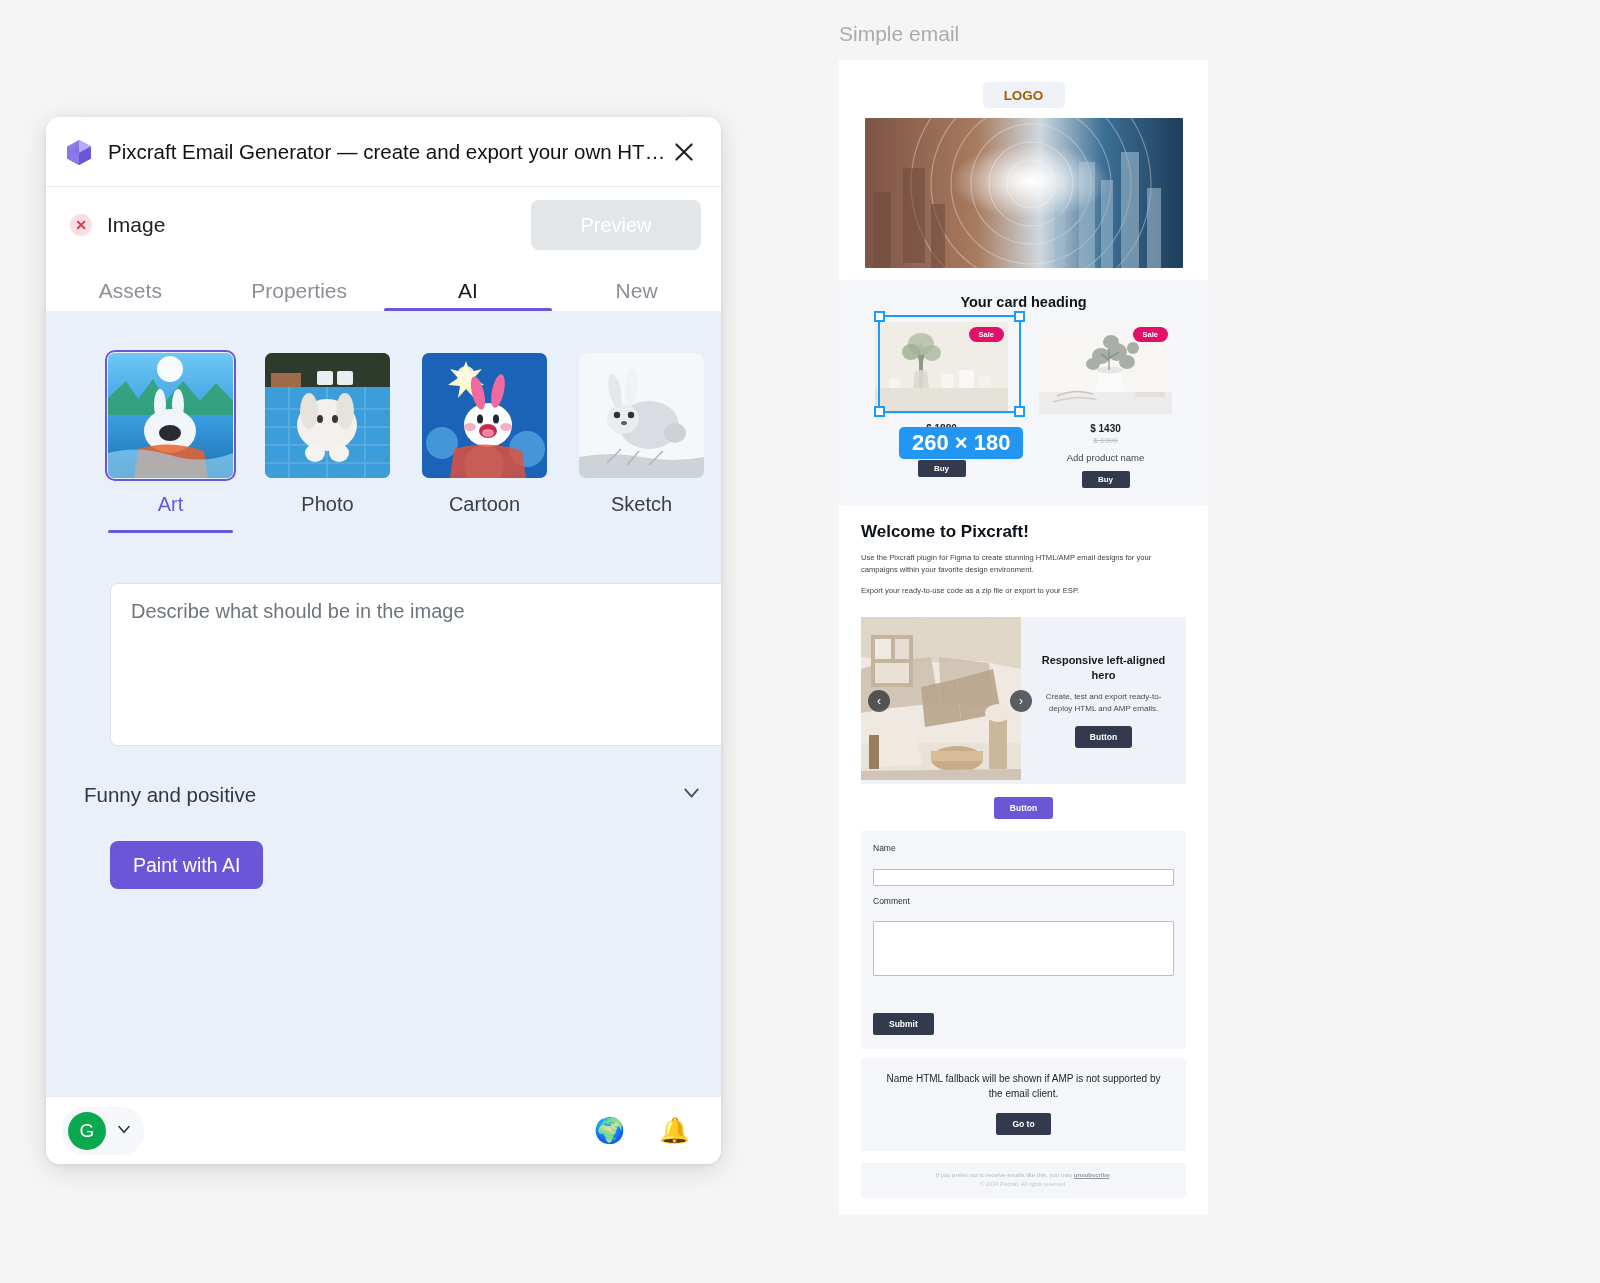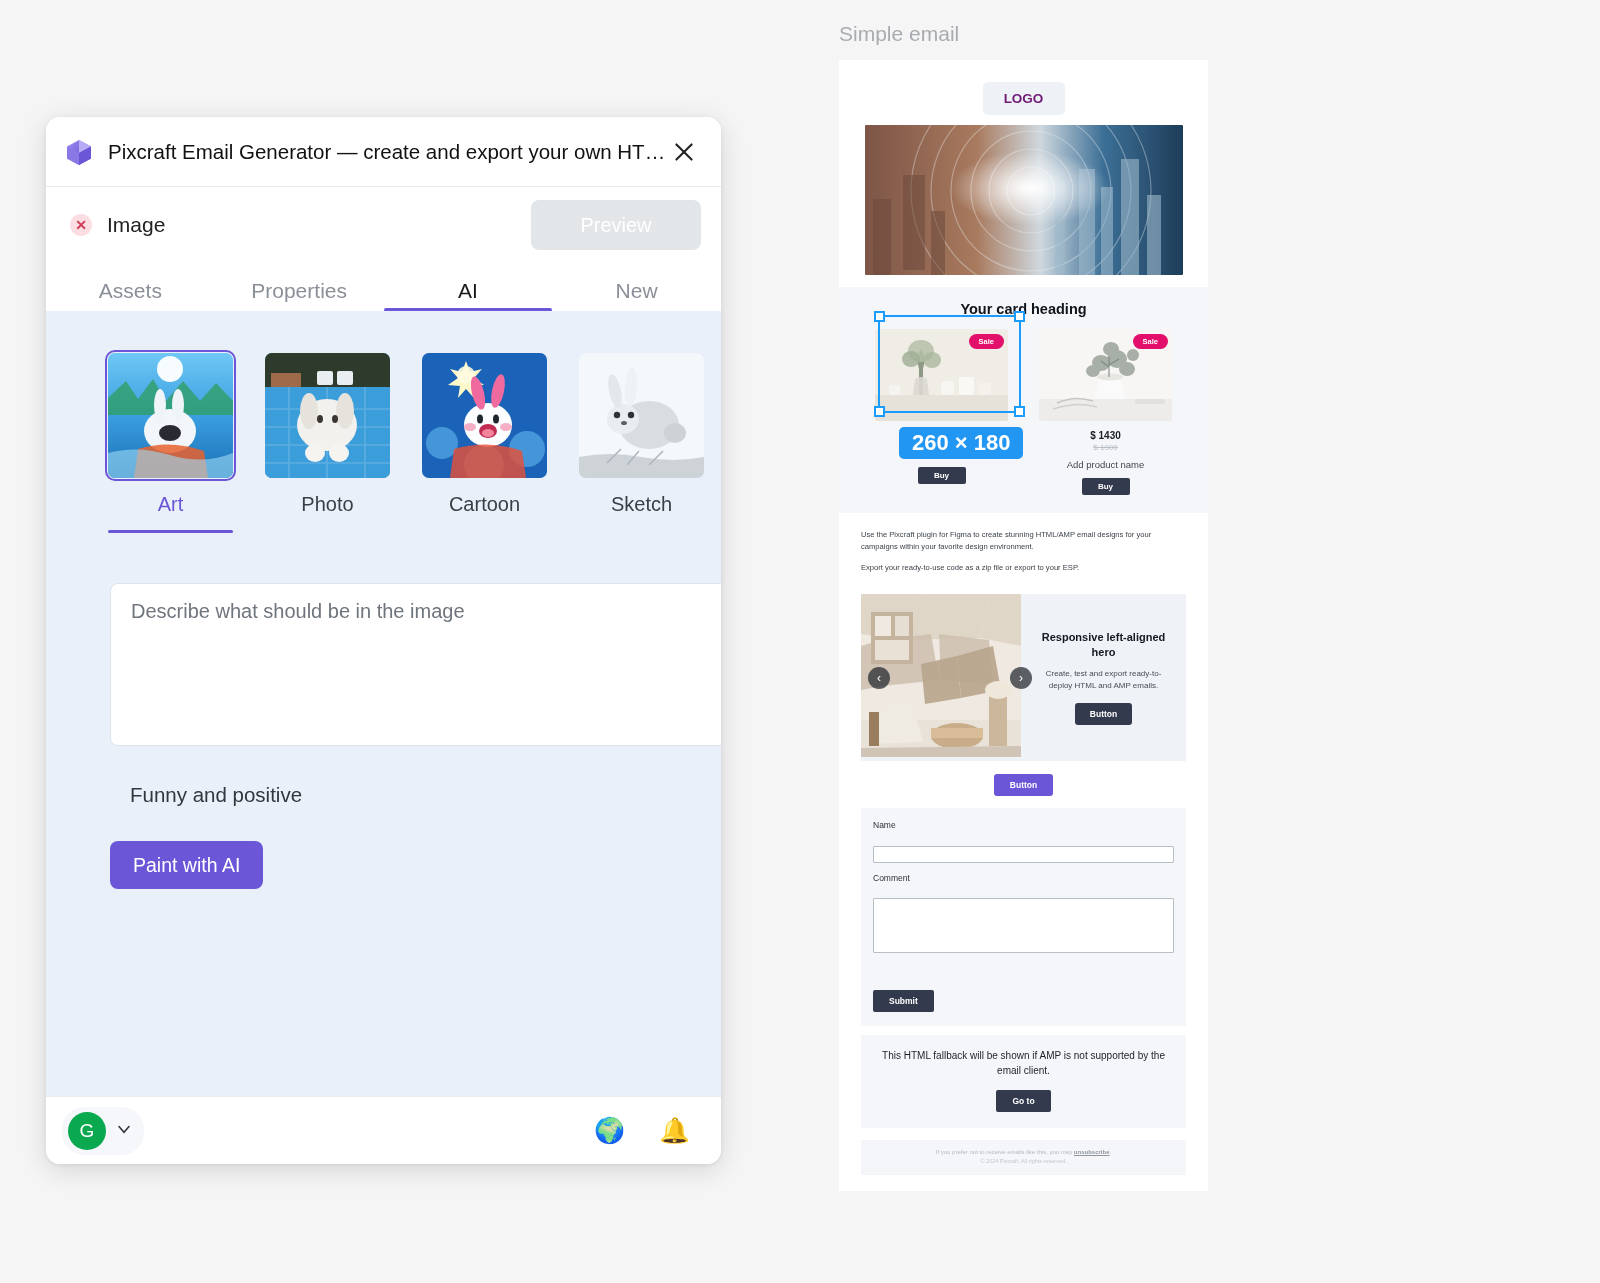--- a/index.html
+++ b/index.html
@@ -119,21 +119,21 @@
     border-radius: 8px;
     padding: 16px 20px;
     font-size: 20px; color: #6f757d;
     font-family: "Liberation Sans", sans-serif;
     resize: none; outline: none;
     width: 640px;
   }
   .prompt-box::placeholder { color: #6f757d; }
 
   .mood-row {
-    margin: 30px 28px 0 84px;
+    margin: 30px 28px 0 38px;
     width: 620px;
     display: flex; align-items: center; justify-content: space-between;
     cursor: pointer;
   }
   .mood-label { font-size: 20.5px; color: #32373e; }
   .chev { color: #4a5057; }
 
   .paint-btn {
     margin: 32px 0 0 64px;
     background: #6a56d6; color: #fff;
@@ -165,24 +165,24 @@
   .foot-icon { margin-left: 34px; cursor: pointer; font-size: 25px; line-height: 1; }
 
   
   .email-wrap { position: absolute; left: 839px; top: 22px; width: 370px; }
   .email-caption { font-size: 21px; color: #a8acb1; padding-bottom: 14px; }
   .email-card {
     width: 369px; background: #ffffff;
     padding: 14px 0 0 0;
   }
   .logo-pill {
-    margin: 8px auto 10px; width: 82px; height: 33px;
+    margin: 8px auto 10px; width: 82px; height: 26px;
     background: #eef1f5; border-radius: 5px;
     display: flex; align-items: center; justify-content: center;
-    font-size: 13.5px; font-weight: bold; color: #701a75;
+    font-size: 13.5px; font-weight: bold; color: #a16207;
   }
   .hero-img { width: 318px; height: 150px; margin: 0 auto; display: block; border-radius: 1px; }
 
   .card-section { background: #f4f6f9; margin: 12px 0 0; padding: 14px 0 18px; }
   .card-heading { text-align: center; font-size: 14.5px; font-weight: bold; color: #10151b; padding-bottom: 12px; }
   .products { display: flex; justify-content: center; gap: 31px; }
   .product { width: 133px; position: relative; }
   .prod-img { width: 133px; height: 92px; border-radius: 2px; display: block; }
   .sale-badge {
     position: absolute; right: 4px; top: 5px;
@@ -598,20 +598,21 @@
             <div class="prod-price">$ 1430</div>
             <div class="prod-old">$ 1900</div>
             <div class="prod-name">Add product name</div>
             <button class="buy-btn">Buy</button>
           </div>
 
         </div>
       </div>
 
       <div class="welcome-block">
+        <div class="welcome-title">Welcome to Pixcraft!</div>
         <div class="welcome-p">Use the Pixcraft plugin for Figma to create stunning HTML/AMP email designs for your campaigns within your favorite design environment.</div>
         <div class="welcome-p">Export your ready-to-use code as a zip file or export to your ESP.</div>
       </div>
 
       <div class="hero-row">
         <div class="hero-left">
           <svg width="160" height="163" viewBox="0 0 160 163">
             <rect width="160" height="163" fill="#efe9e1"></rect>
             <g fill="#e0d6c8">
               <polygon points="0,0 60,0 44,46 0,40"></polygon>
@@ -656,21 +657,21 @@
 
       <div class="form-section">
         <div class="fld-label">Name</div>
         <input class="fld-input" type="text" style="">
         <div class="fld-label">Comment</div>
         <textarea class="fld-textarea" style=""></textarea>
         <button class="submit-btn">Submit</button>
       </div>
 
       <div class="fallback-section">
-        <div class="fallback-text">This HTML fallback will be shown if AMP is not supported by the email client.</div>
+        <div class="fallback-text">Name HTML fallback will be shown if AMP is not supported by the email client.</div>
         <button class="goto-btn">Go to</button>
       </div>
 
       <div class="email-footer">
         <div class="foot-line1">
           <span>If you prefer not to receive emails like this, you may </span><a href="#">unsubscribe</a><span>.</span>
         </div>
         <div class="foot-line2">© 2024 Pixcraft. All rights reserved.</div>
       </div>
 

